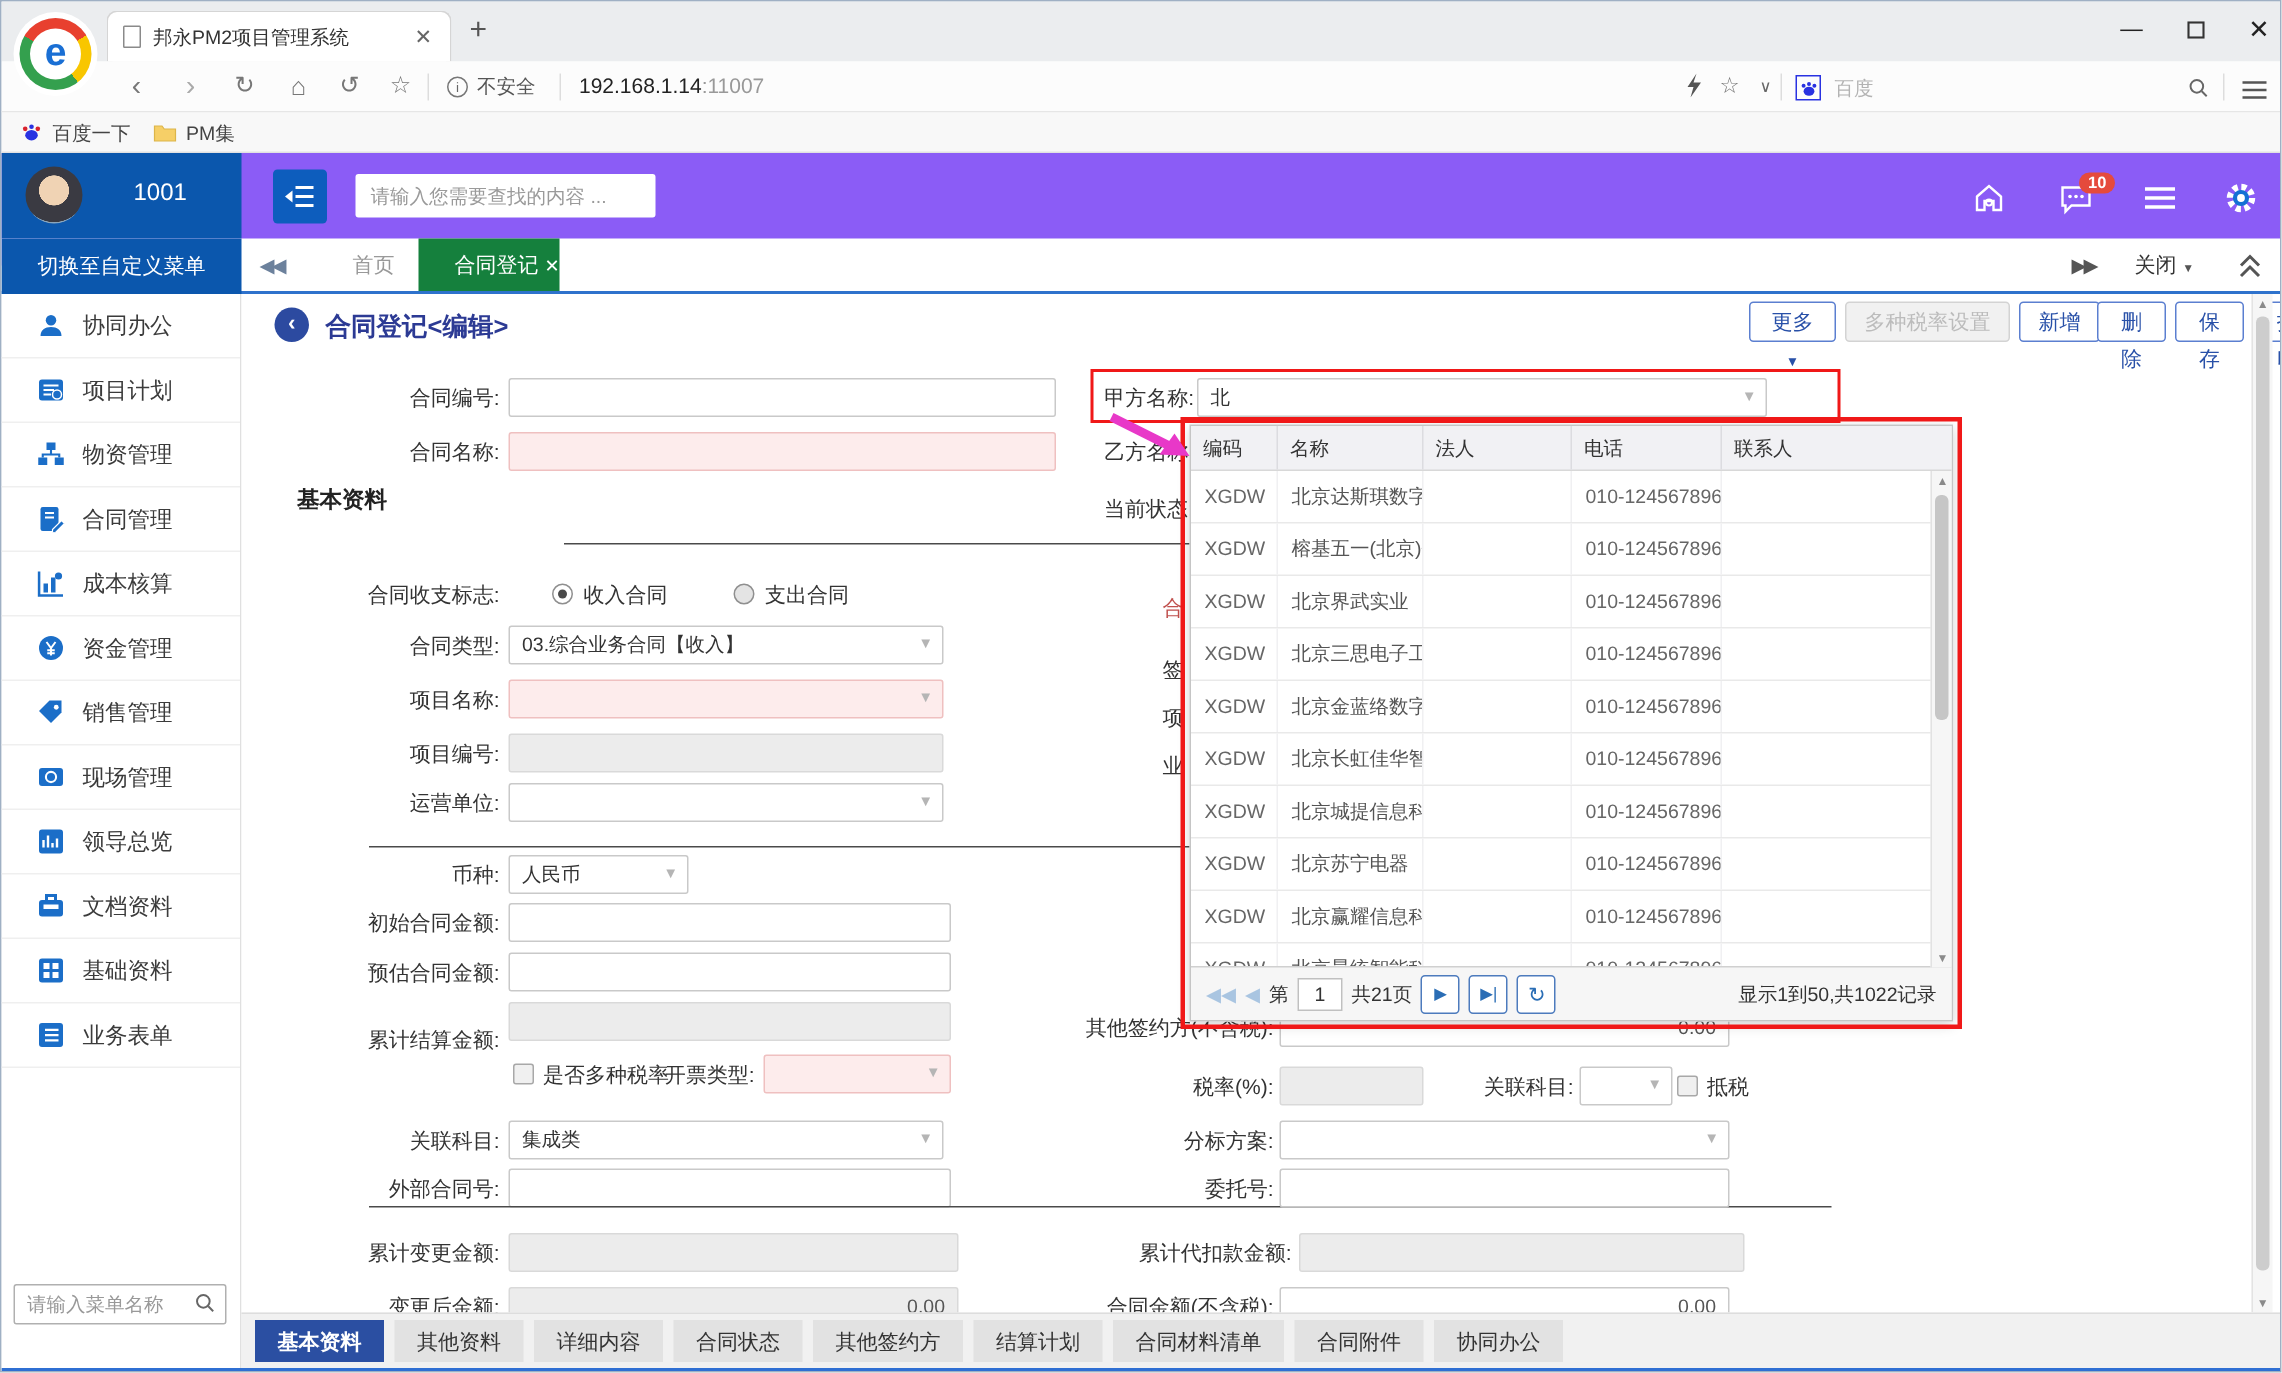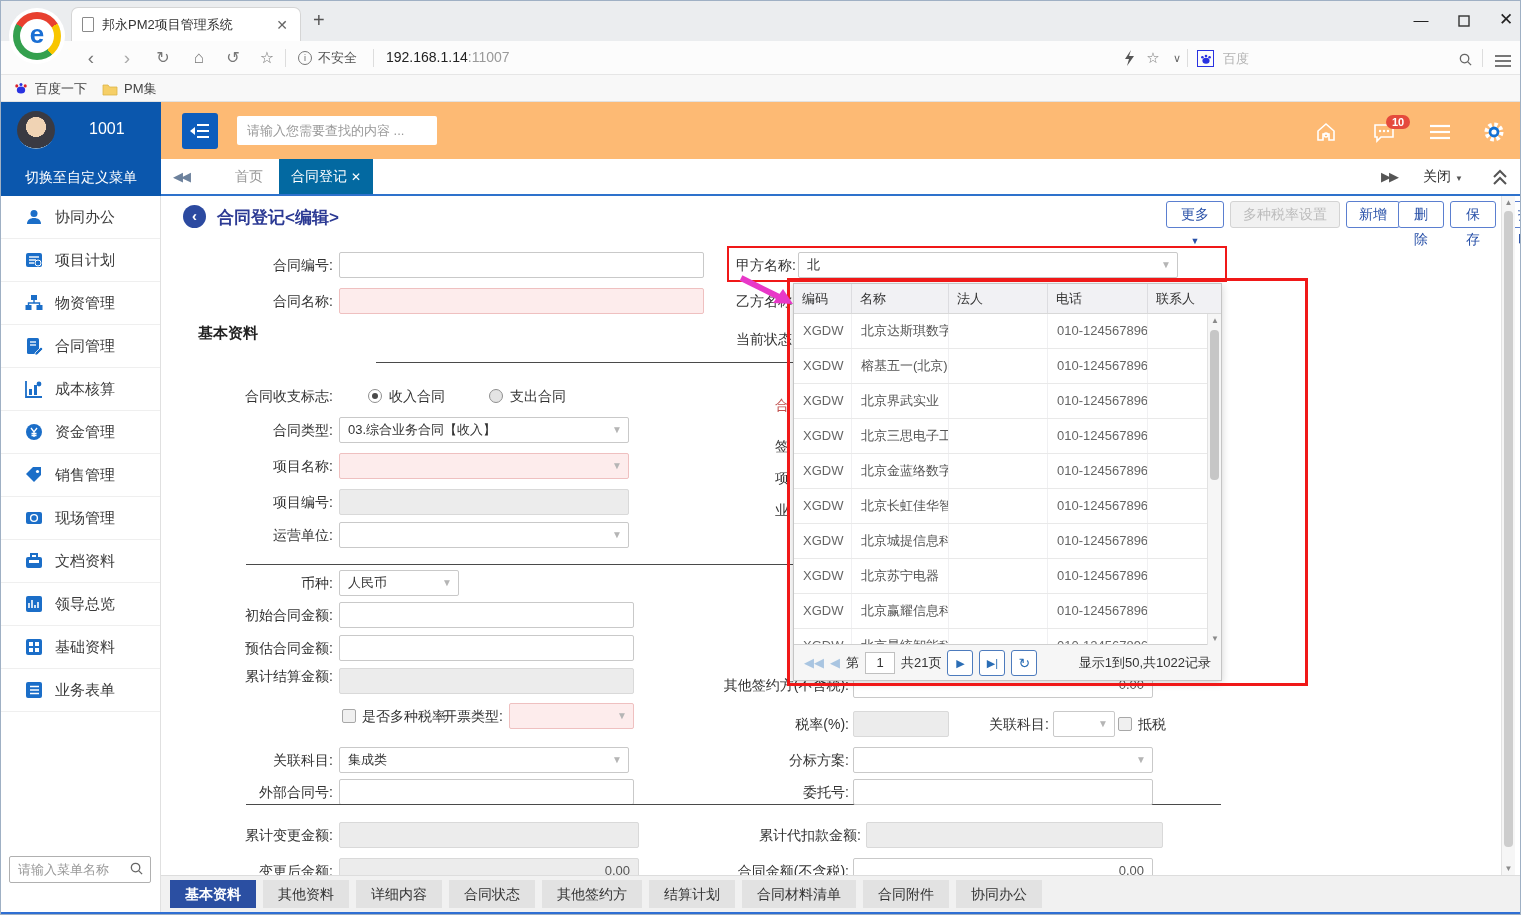--- a/index.html
+++ b/index.html
@@ -29,38 +29,38 @@
   .sectext { position:absolute; top:8px; font-size:13px; color:#555; }
   .urltext { position:absolute; top:8px; font-size:14px; color:#222; }
   .urltext .port { color:#999; }
   .baidusq { position:absolute; top:9px; width:17px; height:17px; border:1px solid #2932e1; display:flex; align-items:center; justify-content:center; }
   .graylabel { position:absolute; top:9px; font-size:13px; color:#b3b3b3; }
 
   .bookmarks { position:absolute; left:0; top:74px; width:100%; height:27px; background:#f8f8f8; border-bottom:1px solid #e2e2e2; }
   .bmk { position:absolute; top:5px; font-size:13px; color:#444; }
 
   
-  .appheader { position:absolute; left:0; top:101px; width:100%; height:75px; background:#fdba74; }
+  .appheader { position:absolute; left:0; top:101px; width:100%; height:75px; background:#8b5cf6; }
   .userblock { position:absolute; left:0; top:0; width:160px; height:57px; background:#0b57ad; }
   .avatar { position:absolute; left:16px; top:9px; width:38px; height:38px; border-radius:50%;
             background:radial-gradient(circle at 50% 42%, #f0d3b4 0 34%, #3a3a42 35% 72%, #8aa6bd 73% 100%); }
   .userid { position:absolute; left:88px; top:18px; color:#fff; font-size:16px; }
   .menutoggle { position:absolute; left:181px; top:11px; width:36px; height:36px; background:#0d5dbd; border-radius:3px; display:flex; align-items:center; justify-content:center; }
   .appsearch { position:absolute; left:236px; top:14px; width:200px; height:29px; border:none; border-radius:2px; padding:0 10px; font-size:13px; color:#333; font-family:inherit; }
   .appsearch::placeholder { color:#9a9a9a; }
   .hdrico { position:absolute; top:17px; width:26px; height:26px; display:flex; align-items:center; justify-content:center; }
   .badge { position:absolute; left:1385px; top:13px; background:#e54a3c; color:#fff; font-size:11px; border-radius:9px; padding:1px 6px; font-weight:bold; }
 
   
   .apptabs { position:absolute; left:0; top:158px; width:100%; height:37px; background:#fff; border-bottom:2px solid #2e72cc; }
   .menuswitch { position:absolute; left:0; top:0; width:160px; height:37px; background:#0b57ad; color:#fff; font-size:14px; text-align:center; line-height:37px; }
   .tabarrow { position:absolute; top:10px; font-size:9px; letter-spacing:-2px; color:#6c819c; }
   .navtab { position:absolute; top:0; height:35px; line-height:35px; font-size:14px; text-align:center; }
   .navtab.idle { color:#999; }
-  .navtab.active { background:#0369a1; color:#fff; }
+  .navtab.active { background:#15803d; color:#fff;text-align:right; }
   .closemenu { position:absolute; top:9px; font-size:14px; color:#333; }
   .closemenu .car { font-size:8px; color:#555; }
 
   
   .sidebar { position:absolute; left:0; top:195px; width:160px; height:716px; background:#fff; border-right:1px solid #e0e0e0; }
   .sitem { height:43px; display:flex; align-items:center; padding-left:24px; border-bottom:1px solid #efefef; }
   .sitem .slabel { font-size:15px; color:#3b3b3b; margin-left:12px; }
   .sidesearch { position:absolute; left:8px; top:660px; width:142px; height:27px; border:1px solid #b0b0b0; border-radius:2px; padding:0 24px 0 8px; font-size:13px; color:#333; font-family:inherit; }
   .sidesearch::placeholder { color:#999; }
   .sidesearch-ico { position:absolute; left:128px; top:665px; }
@@ -82,21 +82,21 @@
   .ctl.num { text-align:right; color:#555; }
   .sectionhead { position:absolute; font-size:15px; font-weight:bold; color:#222; }
   .dline { position:absolute; height:1px; background:#4a4a4a; }
   .radio { position:absolute; width:14px; height:14px; border:1px solid #8f8f8f; border-radius:50%; background:#fff; }
   .radio.checked::after { content:""; position:absolute; left:3px; top:3px; width:6px; height:6px; border-radius:50%; background:#4a4a4a; }
   .radio.gray { background:#e4e4e4; }
   .rlabel { position:absolute; height:26px; line-height:26px; font-size:14px; color:#333; }
   .cbox { position:absolute; width:14px; height:14px; border:1px solid #a8a8a8; border-radius:2px; background:#f0f0f0; }
 
   
-  .popup { position:absolute; left:632px; top:87px; width:429px; height:398px; background:#fff; border:1px solid #c5c5c5; box-shadow:0 2px 8px rgba(0,0,0,.18); z-index:20; }
+  .popup { position:absolute; left:632px; top:87px; width:509px; height:398px; background:#fff; border:1px solid #c5c5c5; box-shadow:0 2px 8px rgba(0,0,0,.18); z-index:20; }
   .phead { display:flex; height:30px; background:#f1f1f4; border-bottom:1px solid #d8d8d8; }
   .phead > div { font-size:13px; color:#333; line-height:29px; padding-left:8px; border-right:1px solid #dcdce0; overflow:hidden; white-space:nowrap; }
   .prows { height:331px; overflow:hidden; position:relative; }
   .prow { display:flex; height:35px; border-bottom:1px solid #e9e9e9; }
   .prow > div { font-size:13px; line-height:34px; padding-left:9px; border-right:1px solid #f0f0f2; overflow:hidden; white-space:nowrap; }
   .c-code{width:58px;} .c-name{width:97px;} .c-legal{width:99px;} .c-phone{width:100px;} .c-contact{flex:1; border-right:none!important;}
   .prow .c-code{color:#666;} .prow .c-name{color:#555;} .prow .c-phone{color:#666;}
   .popscroll { position:absolute; right:0; top:30px; width:14px; height:331px; background:#f6f6f6; border-left:1px solid #e2e2e2; z-index:3; }
   .popscroll .thumb { position:absolute; left:2px; top:16px; width:9px; height:150px; background:#c6c6c6; border-radius:4px; }
   .popscroll .arr { position:absolute; left:0; width:14px; text-align:center; font-size:8px; color:#8a8a8a; }
@@ -333,32 +333,32 @@
       </div>
     <div class="sitem">
       <svg width="18" height="18" viewBox="0 0 18 18">
           <rect x="1" y="3" width="16" height="12" rx="2" fill="#1b6ec8"></rect>
           <circle cx="9" cy="9" r="3.4" fill="none" stroke="#fff" stroke-width="1.4"></circle>
         </svg>
       <span class="slabel">现场管理</span>
       </div>
     <div class="sitem">
       <svg width="18" height="18" viewBox="0 0 18 18">
+          <rect x="1" y="1" width="16" height="16" rx="2" fill="#1b6ec8"></rect>
+          <path d="M4 13V8M7 13V5M10 13v-3M13 13V7" stroke="#fff" stroke-width="1.6"></path>
+        </svg>
+      <span class="slabel">领导总览</span>
+      </div>
+    <div class="sitem">
+      <svg width="18" height="18" viewBox="0 0 18 18">
           <rect x="1" y="5" width="16" height="11" rx="2" fill="#1b6ec8"></rect>
           <path d="M6 5V2h6v3" fill="none" stroke="#1b6ec8" stroke-width="2"></path>
           <rect x="4" y="8" width="10" height="3" fill="#fff"></rect>
         </svg>
       <span class="slabel">文档资料</span>
-      </div>
-    <div class="sitem">
-      <svg width="18" height="18" viewBox="0 0 18 18">
-          <rect x="1" y="1" width="16" height="16" rx="2" fill="#1b6ec8"></rect>
-          <path d="M4 13V8M7 13V5M10 13v-3M13 13V7" stroke="#fff" stroke-width="1.6"></path>
-        </svg>
-      <span class="slabel">领导总览</span>
       </div>
     <div class="sitem">
       <svg width="18" height="18" viewBox="0 0 18 18">
           <rect x="1" y="1" width="16" height="16" rx="2" fill="#1b6ec8"></rect>
           <g fill="#fff">
             <rect x="4" y="4" width="4" height="4"></rect>
             <rect x="10" y="4" width="4" height="4"></rect>
             <rect x="4" y="10" width="4" height="4"></rect>
             <rect x="10" y="10" width="4" height="4"></rect>
           </g>
@@ -428,21 +428,21 @@
 
     <div class="lbl" style="left:0;top:374px;width:172px;">币种:</div>
     <div class="ctl" style="left:178px;top:374px;width:120px;font-family:Liberation Serif, serif;"><span>人民币</span><span class="caret">▼</span></div>
 
     <div class="lbl" style="left:0;top:406px;width:172px;">初始合同金额:</div>
     <div class="ctl" style="left:178px;top:406px;width:295px;"></div>
 
     <div class="lbl" style="left:0;top:439px;width:172px;">预估合同金额:</div>
     <div class="ctl" style="left:178px;top:439px;width:295px;"></div>
 
-    <div class="lbl" style="left:0;top:467px;width:172px;">累计结算金额:</div>
+    <div class="lbl" style="left:0;top:484px;width:172px;">累计结算金额:</div>
     <div class="ctl dis" style="left:178px;top:472px;width:295px;"></div>
 
     <span class="cbox" style="left:181px;top:513px;"></span>
     <span class="rlabel" style="left:201px;top:507px;">是否多种税率</span>
     <div class="lbl" style="left:222px;top:507px;width:120px;">开票类型:</div>
     <div class="ctl pink" style="left:348px;top:507px;width:125px;">
         <span class="caret">▼</span>
       </div>
 
     <div class="lbl" style="left:0;top:551px;width:172px;">关联科目:</div>

